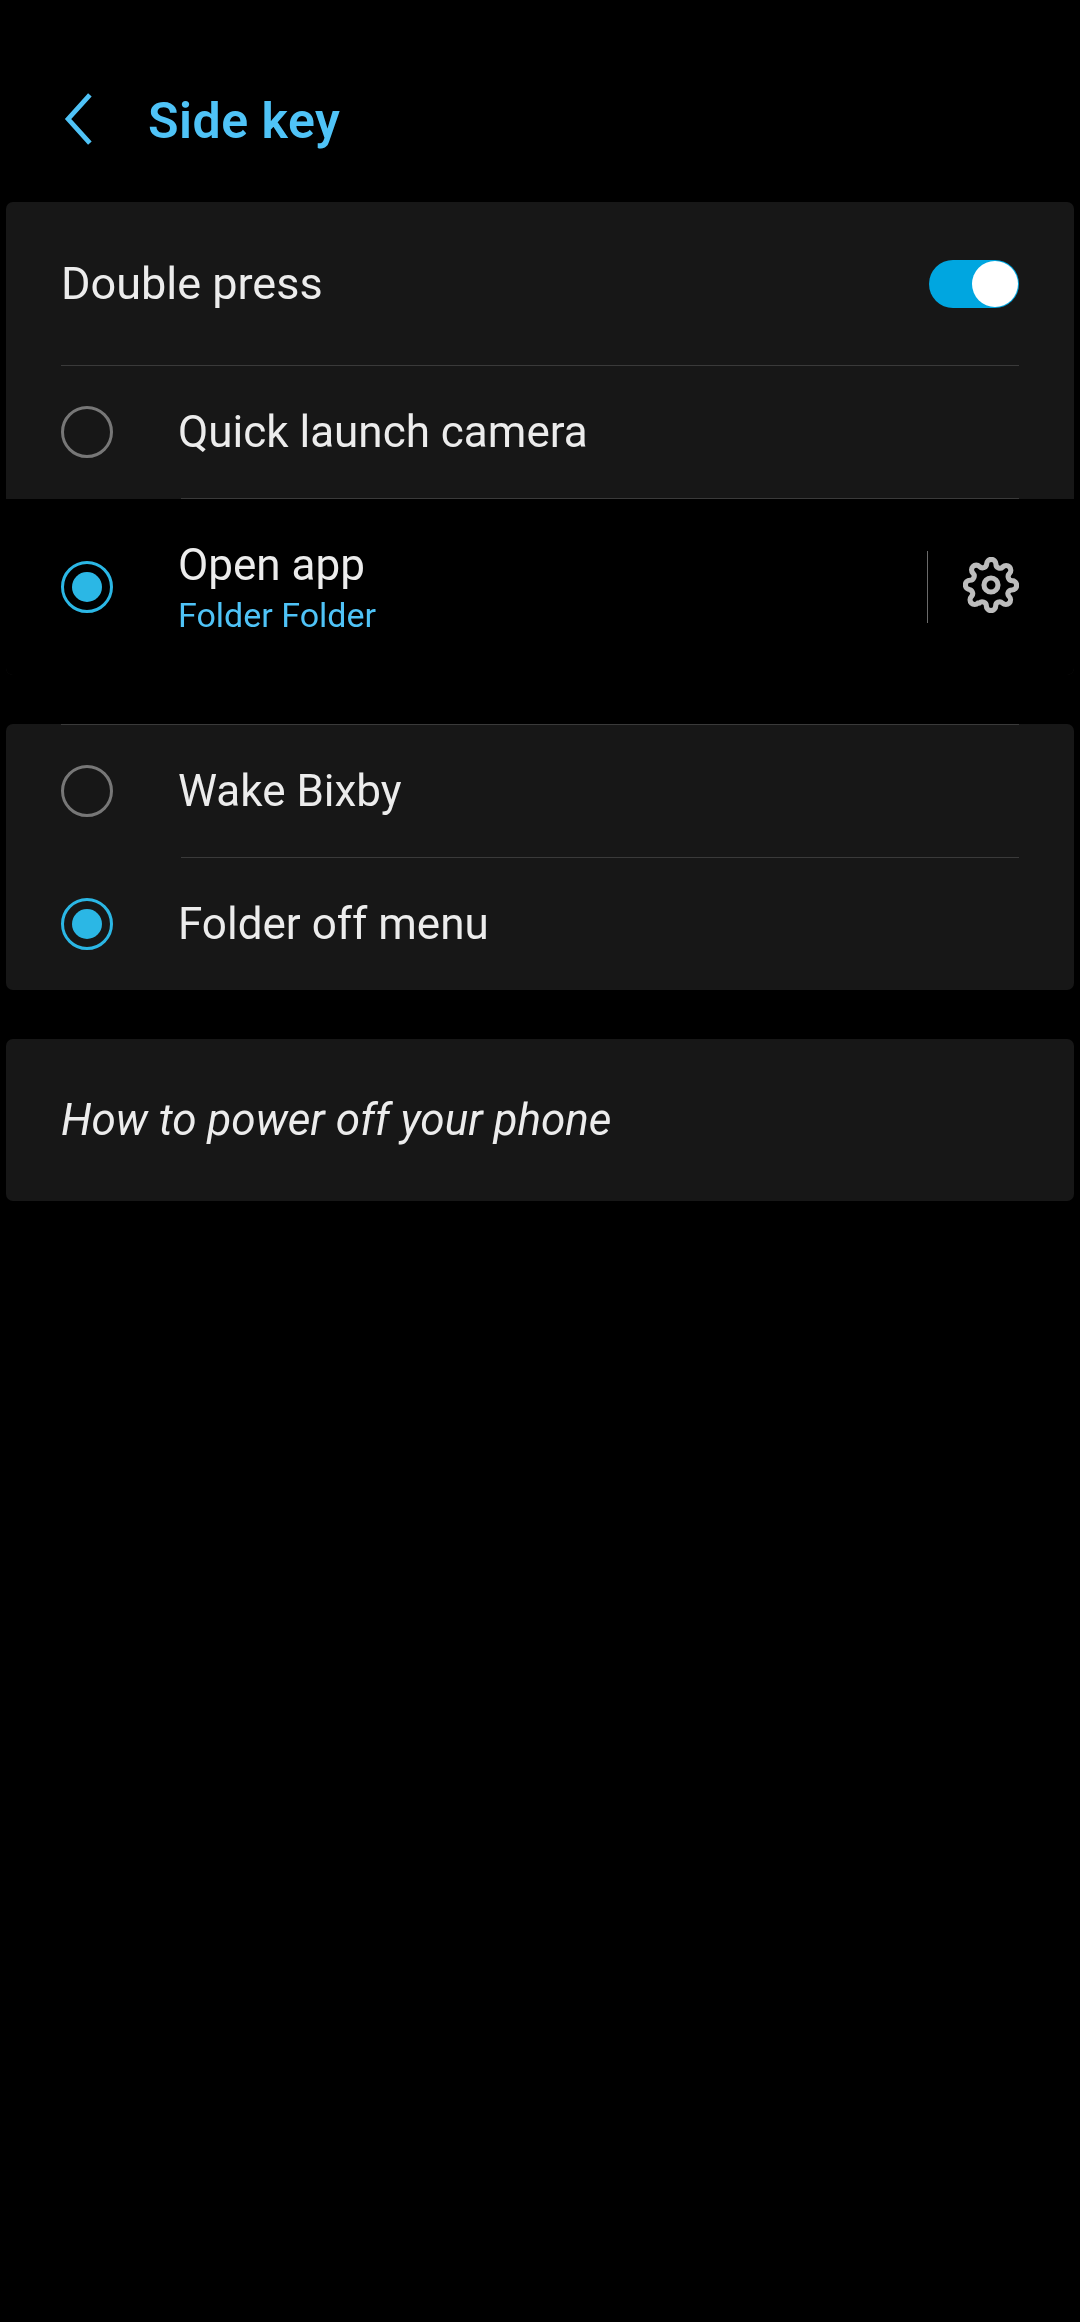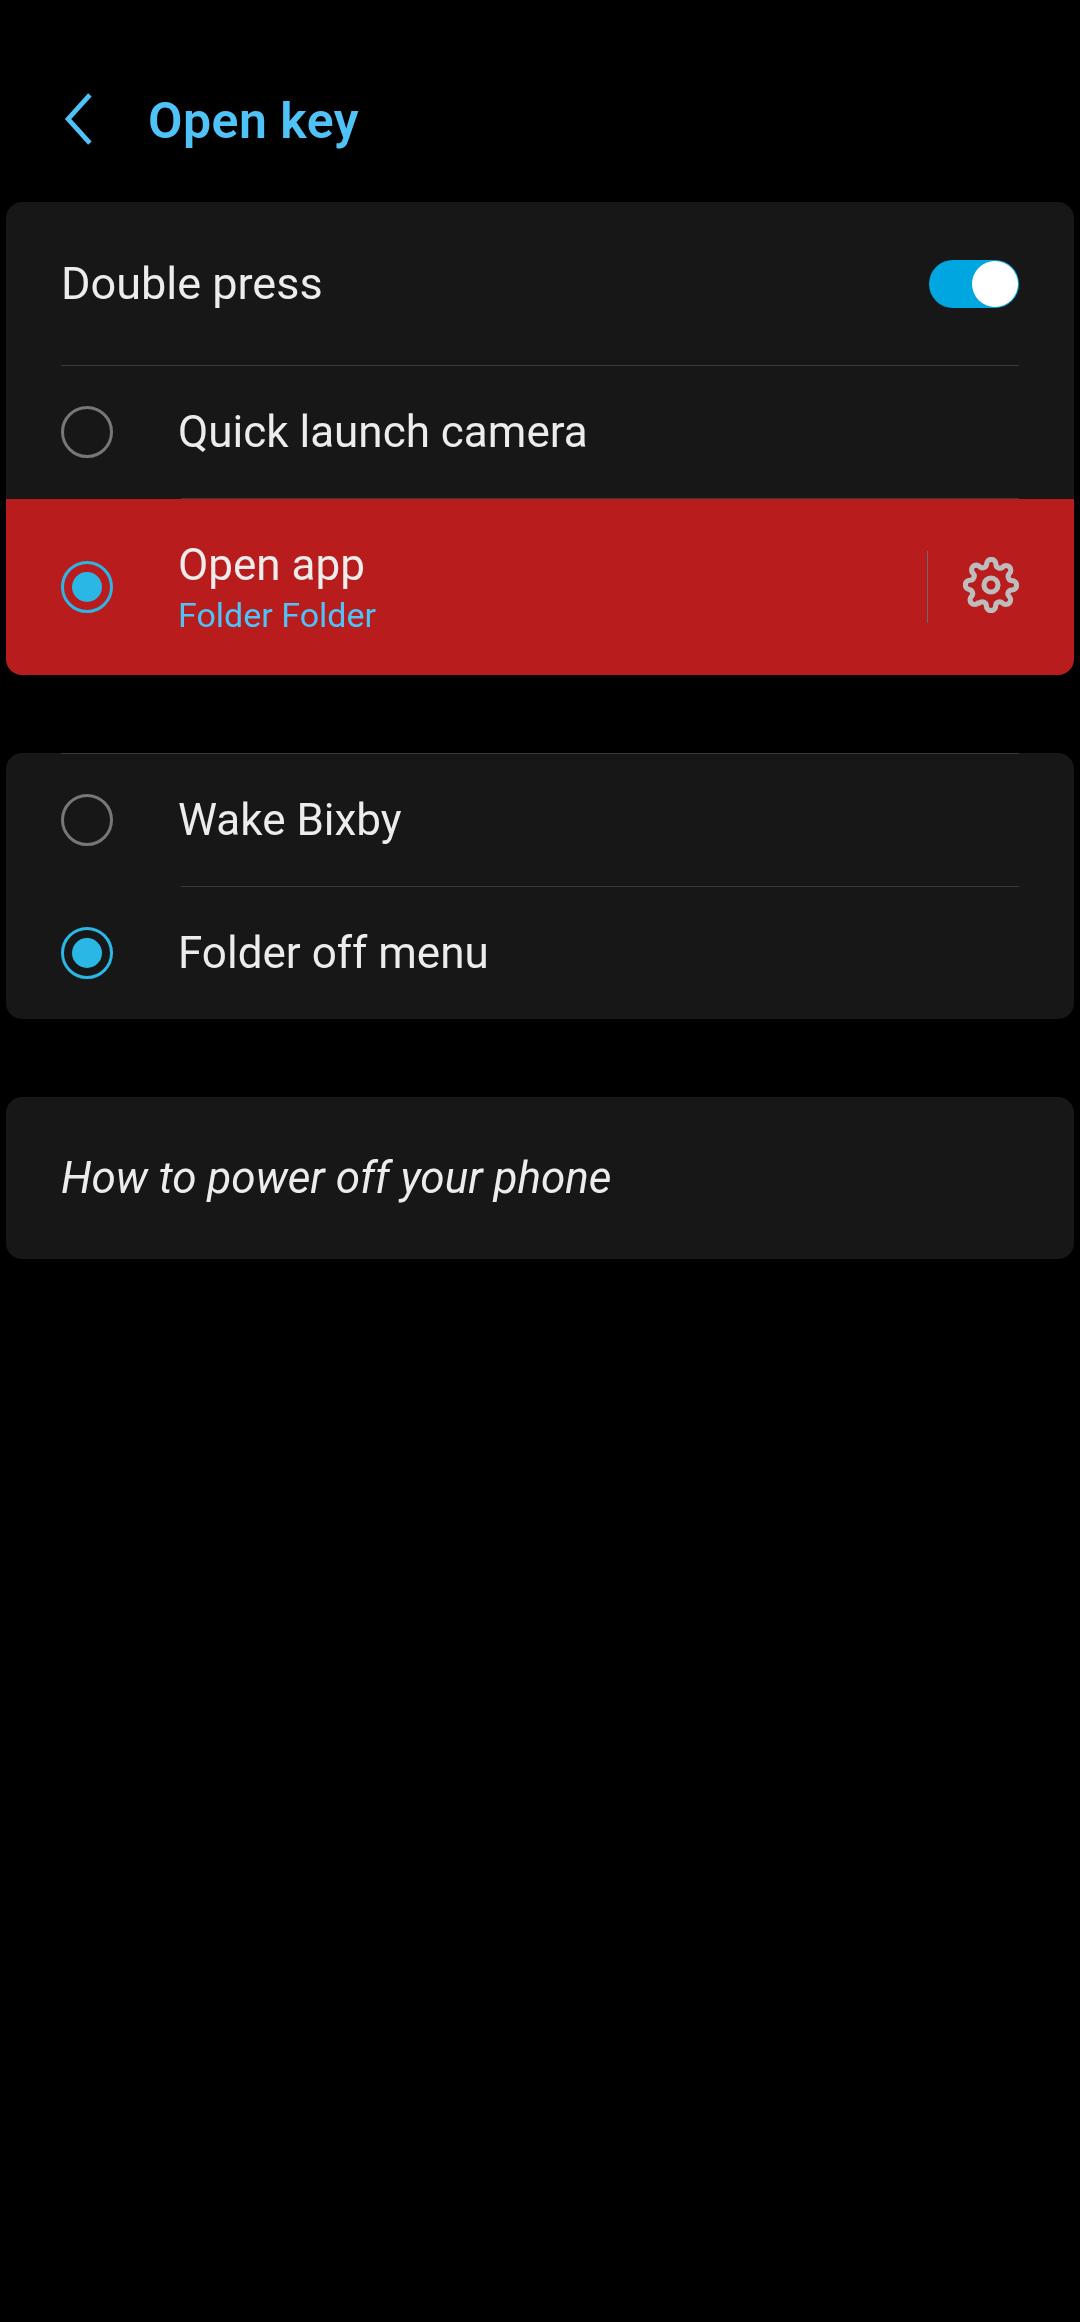--- a/index.html
+++ b/index.html
@@ -32,22 +32,22 @@
     fill: none;
   }
   .title {
     font-size: 50px;
     font-weight: 600;
     color: #4fc3f7;
     letter-spacing: 0.5px;
   }
   .card {
     background: #171717;
-    border-radius: 16px;
-    margin: 0 6px 78px 6px;
+    border-radius: 7px;
+    margin: 0 6px 49px 6px;
     overflow: hidden;
   }
   .section-header {
     display: flex;
     align-items: center;
     justify-content: space-between;
     padding: 55px 55px 55px 55px;
   }
   .section-label-plain {
     font-size: 45px;
@@ -87,21 +87,21 @@
     background: #3a3a3a;
     margin-left: 175px;
     margin-right: 55px;
   }
   .option-row {
     display: flex;
     align-items: center;
     padding: 40px 55px;
   }
   .option-row.selected-bg {
-    background: #b91c1c;
+    background: #000000;
   }
   .radio {
     width: 52px;
     height: 52px;
     border: 3px solid #777777;
     border-radius: 50%;
     margin-right: 65px;
     flex-shrink: 0;
     position: relative;
   }
@@ -161,21 +161,21 @@
 <body>
 
 <div class="container">
 
   <div class="header">
     <div class="back-icon">
       <svg viewBox="0 0 30 48">
           <polyline points="24,4 6,24 24,44"></polyline>
         </svg>
     </div>
-    <div class="title">Open key</div>
+    <div class="title">Side key</div>
   </div>
 
   <div class="card">
     <div class="section-header">
       <span class="section-label">Double press</span>
       <div class="toggle">
         <div class="toggle-knob"></div>
       </div>
     </div>
     <div class="divider"></div>

